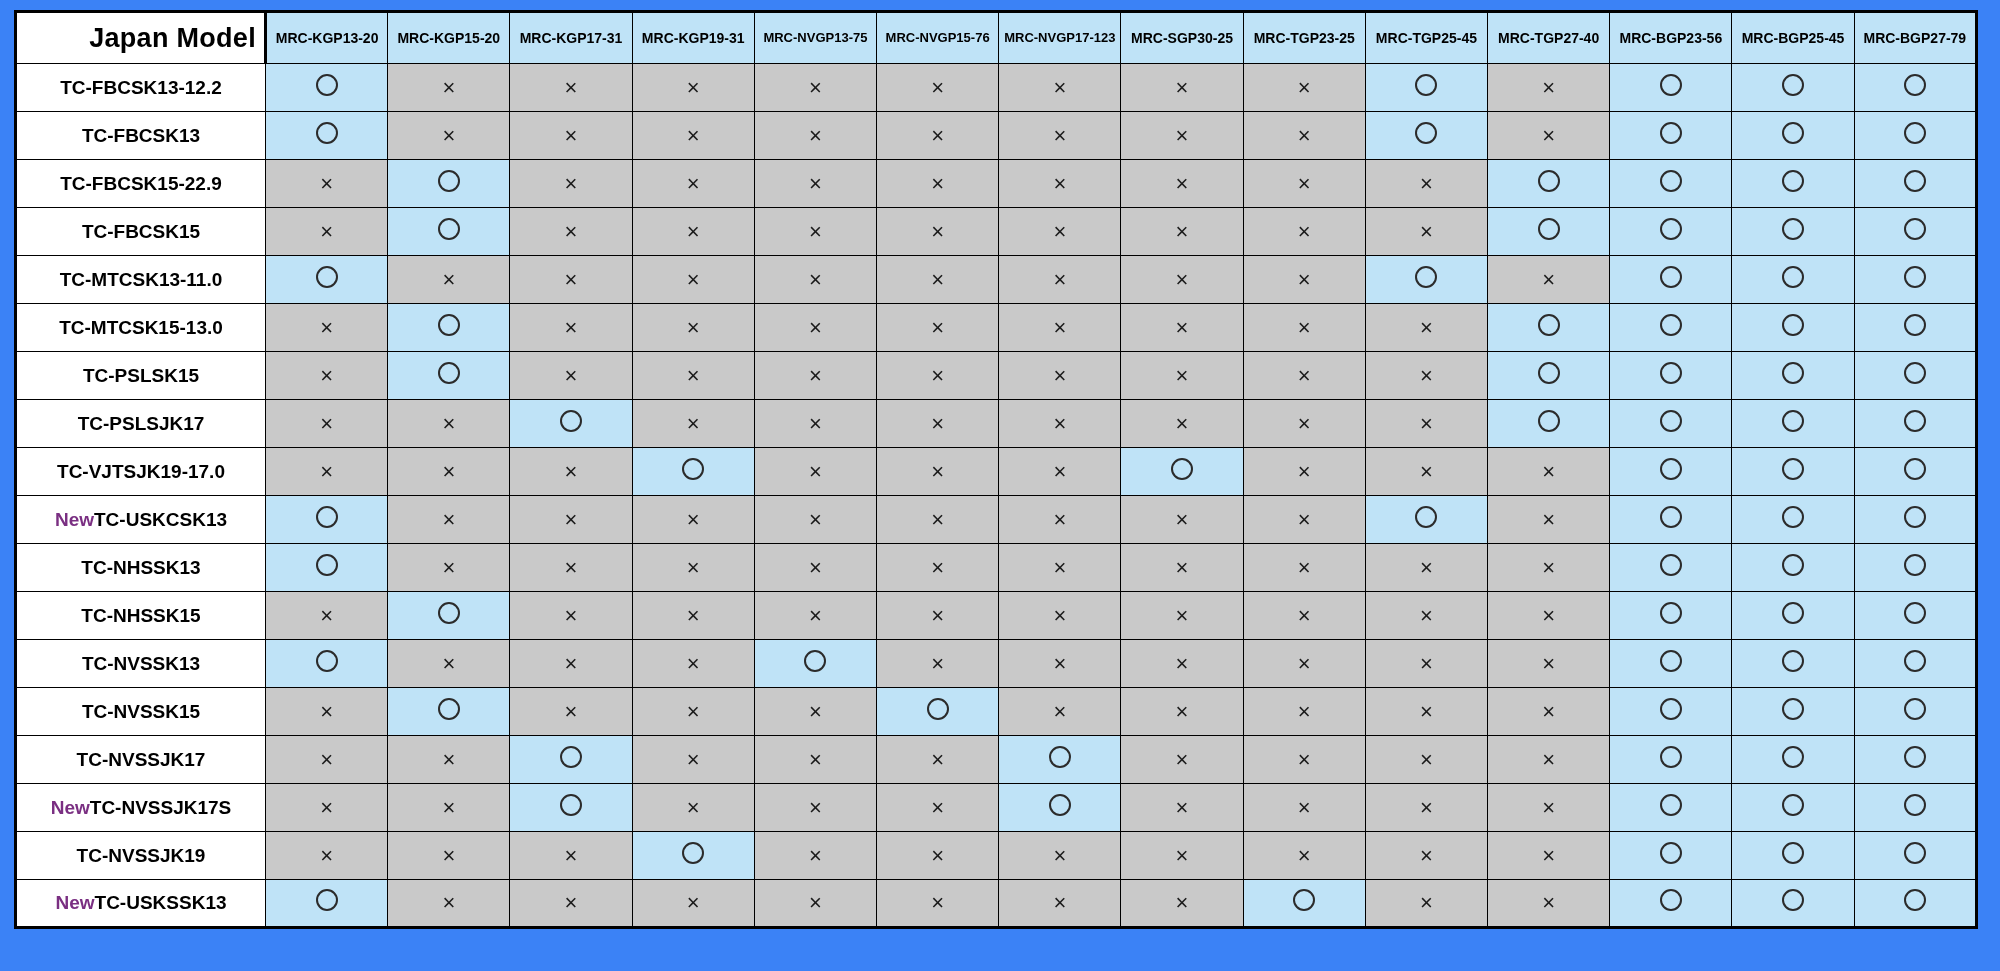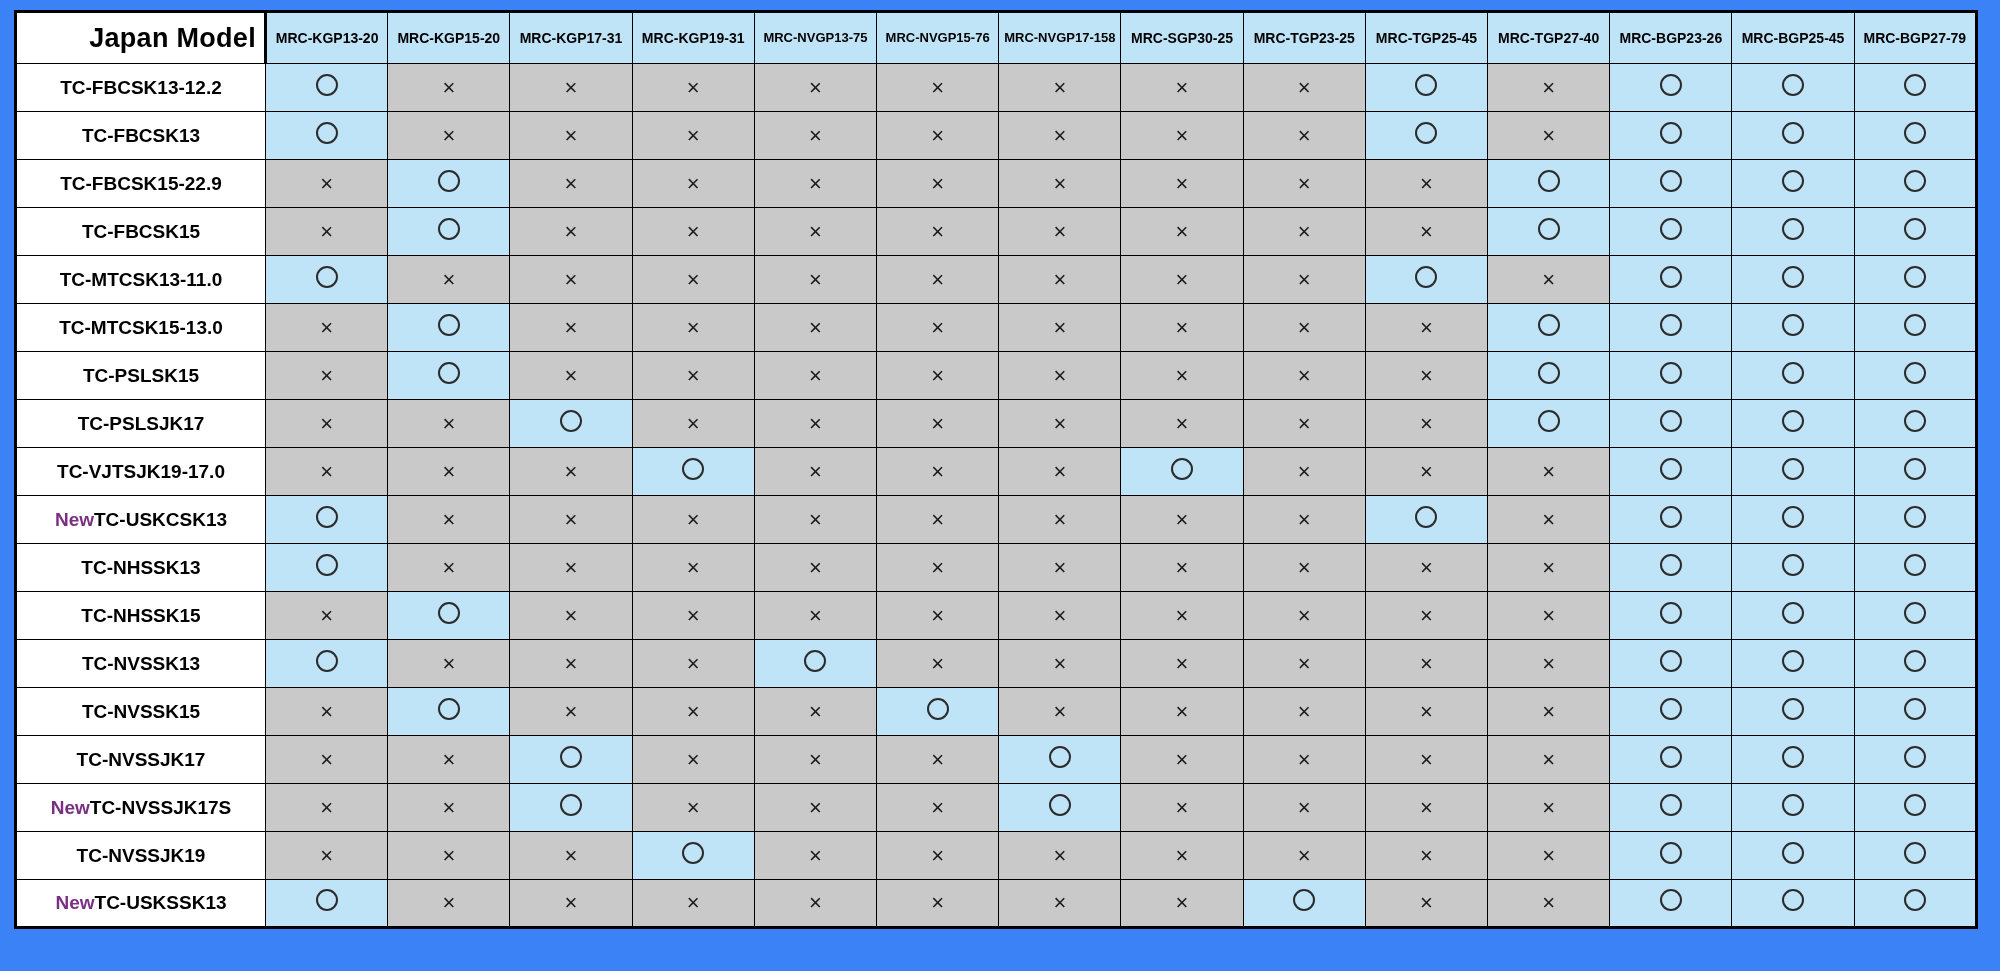--- a/index.html
+++ b/index.html
@@ -116,26 +116,26 @@
   <table class="compat">
     <thead>
       <tr>
         <th class="corner">Japan Model</th>
       <th class="colhead">MRC-KGP13-20</th>
           <th class="colhead">MRC-KGP15-20</th>
           <th class="colhead">MRC-KGP17-31</th>
           <th class="colhead">MRC-KGP19-31</th>
           <th class="colhead small gsep">MRC-NVGP13-75</th>
           <th class="colhead small">MRC-NVGP15-76</th>
-          <th class="colhead small">MRC-NVGP17-158</th>
+          <th class="colhead small">MRC-NVGP17-123</th>
           <th class="colhead gsep">MRC-SGP30-25</th>
           <th class="colhead gsep">MRC-TGP23-25</th>
           <th class="colhead">MRC-TGP25-45</th>
           <th class="colhead">MRC-TGP27-40</th>
-          <th class="colhead gsep">MRC-BGP23-26</th>
+          <th class="colhead gsep">MRC-BGP23-56</th>
           <th class="colhead">MRC-BGP25-45</th>
           <th class="colhead">MRC-BGP27-79</th>
         </tr>
     </thead>
     <tbody>
         <tr>
           <td class="rowlabel"><span>TC-FBCSK13-12.2</span></td>
           <td class="cell o"><span class="mark-o"></span></td>
           <td class="cell x"><span class="mark-x">×</span></td>
           <td class="cell x"><span class="mark-x">×</span></td>

